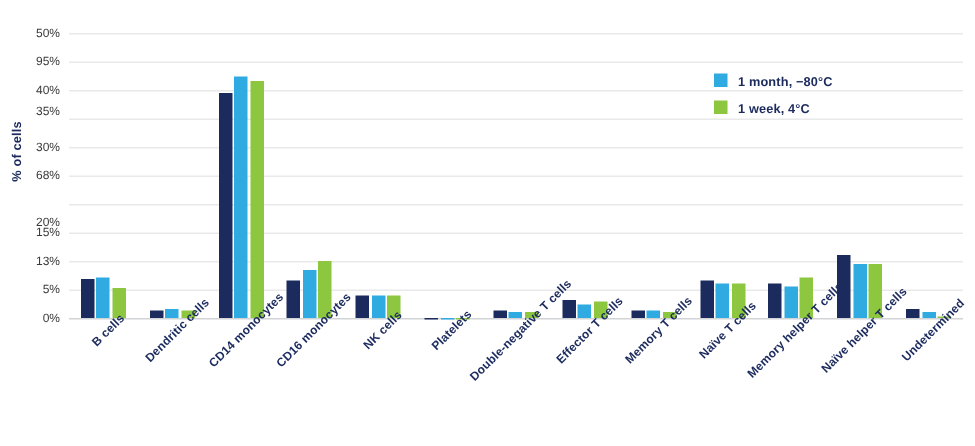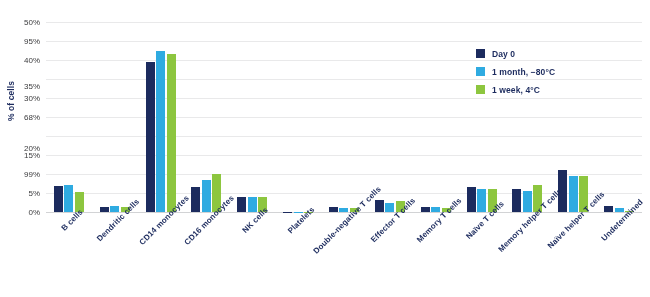--- a/index.html
+++ b/index.html
@@ -167,26 +167,26 @@
         <div class="gridline" style="top: 95px;"></div>
         <div class="gridline" style="top: 76px;"></div>
         <div class="gridline" style="top: 57px;"></div>
         <div class="gridline" style="top: 38px;"></div>
         <div class="gridline" style="top: 19px;"></div>
         <div class="gridline" style="top: 0px;"></div>
       </div>
     <div id="yticks-layer">
         <div class="ytick" style="top: 190px;">0%</div>
         <div class="ytick" style="top: 171px;">5%</div>
-        <div class="ytick" style="top: 152px;">99%</div>
+        <div class="ytick" style="top: 152px;">13%</div>
         <div class="ytick" style="top: 133px; margin-left: 20px;">15%</div>
         <div class="ytick" style="top: 126px;">20%</div>
         <div class="ytick" style="top: 95px;">68%</div>
         <div class="ytick" style="top: 76px;">30%</div>
-        <div class="ytick" style="top: 64px;">35%</div>
+        <div class="ytick" style="top: 52px;">35%</div>
         <div class="ytick" style="top: 38px;">40%</div>
         <div class="ytick" style="top: 19px;">95%</div>
         <div class="ytick" style="top: 0px;">50%</div>
       </div>
     <div id="bars-layer">
         <div class="group">
           <div class="bar s0" title="Day 0 — B cells: 6.8%" style="height: 25.84px;"></div>
           <div class="bar s1" title="1 month, −80°C — B cells: 7%" style="height: 26.6px;"></div>
           <div class="bar s2" title="1 week, 4°C — B cells: 5.2%" style="height: 19.76px;"></div>
         </div>
@@ -290,24 +290,20 @@
       <div class="xcell">
         <div class="xlabel">Naïve helper T cells</div>
       </div>
       <div class="xcell">
         <div class="xlabel">Undetermined</div>
       </div>
     </div>
 
   <div id="legend">
       <div class="legend-row">
-        <span class="legend-swatch s0"></span>
-        <span class="legend-label">Day 0</span>
-      </div>
-      <div class="legend-row">
         <span class="legend-swatch s1"></span>
         <span class="legend-label">1 month, −80°C</span>
       </div>
       <div class="legend-row">
         <span class="legend-swatch s2"></span>
         <span class="legend-label">1 week, 4°C</span>
       </div>
     </div>
 
 </div>

